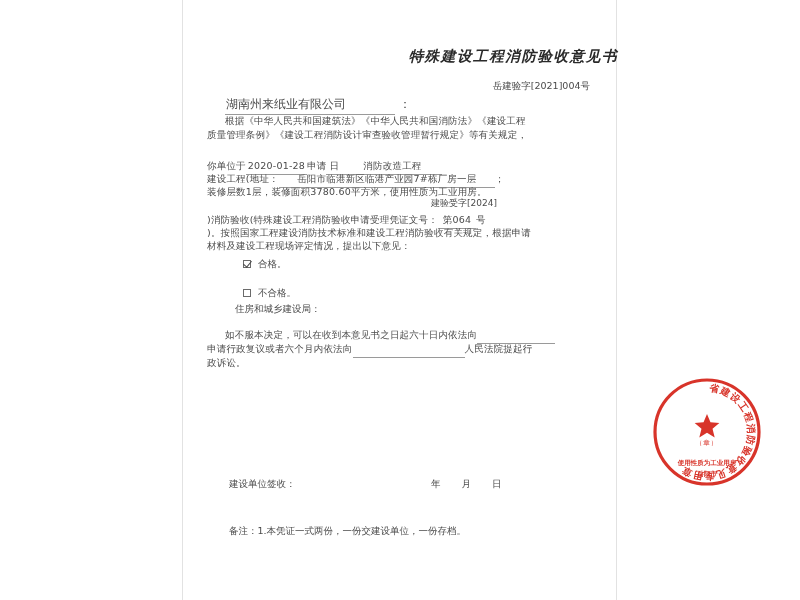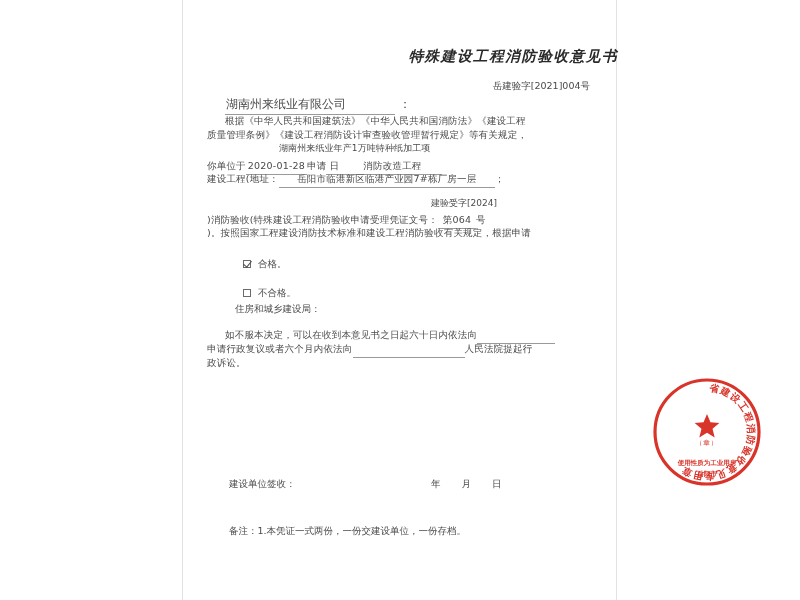--- a/index.html
+++ b/index.html
@@ -258,38 +258,39 @@
 
       <div class="doc-number">岳建验字[2021]004号</div>
 
       <div class="recipient">
         <span class="nm">湖南州来纸业有限公司</span><span class="colon">：</span>
       </div>
 
       <div class="t body-line para1">根据《中华人民共和国建筑法》《中华人民共和国消防法》《建设工程</div>
       <div class="t body-line para2">质量管理条例》《建设工程消防设计审查验收管理暂行规定》等有关规定，</div>
 
-      <div class="insert-proj">湖南州来纸业年产1万吨特种纸加工项</div>
 
       <div class="t body-line line-apply">
         <span>你单位于</span><span class="blank" style="min-width:52px">2020-01-28</span><span>申请</span><span class="blank" style="min-width:12px">日</span><span class="blank" style="min-width:96px">消防改造工程</span>
       </div>
 
       <div class="t body-line line-addr">
         <span>建设工程(地址：</span><span class="blank" style="min-width:212px">岳阳市临港新区临港产业园7#栋厂房一层</span><span>；</span>
       </div>
 
+      <div class="t body-line line-area">装修层数1层，装修面积3780.60平方米，使用性质为工业用房。</div>
 
       <div class="insert-recv">建验受字[2024]</div>
 
       <div class="t body-line line-cert">
         <span>)消防验收(特殊建设工程消防验收申请受理凭证文号：</span><span class="blank" style="min-width:34px">第064</span><span>号</span>
       </div>
 
       <div class="t body-line line-basis">)。按照国家工程建设消防技术标准和建设工程消防验收有关规定，根据申请</div>
+      <div class="t body-line line-opin">材料及建设工程现场评定情况，提出以下意见：</div>
 
       <div class="cbrow cb-ok">
         <span class="checkbox checked"></span><span>合格。</span>
       </div>
 
       <div class="cbrow cb-bad">
         <span class="checkbox"></span><span>不合格。</span>
       </div>
 
       <div class="cbrow cb-prob">住房和城乡建设局：</div>

